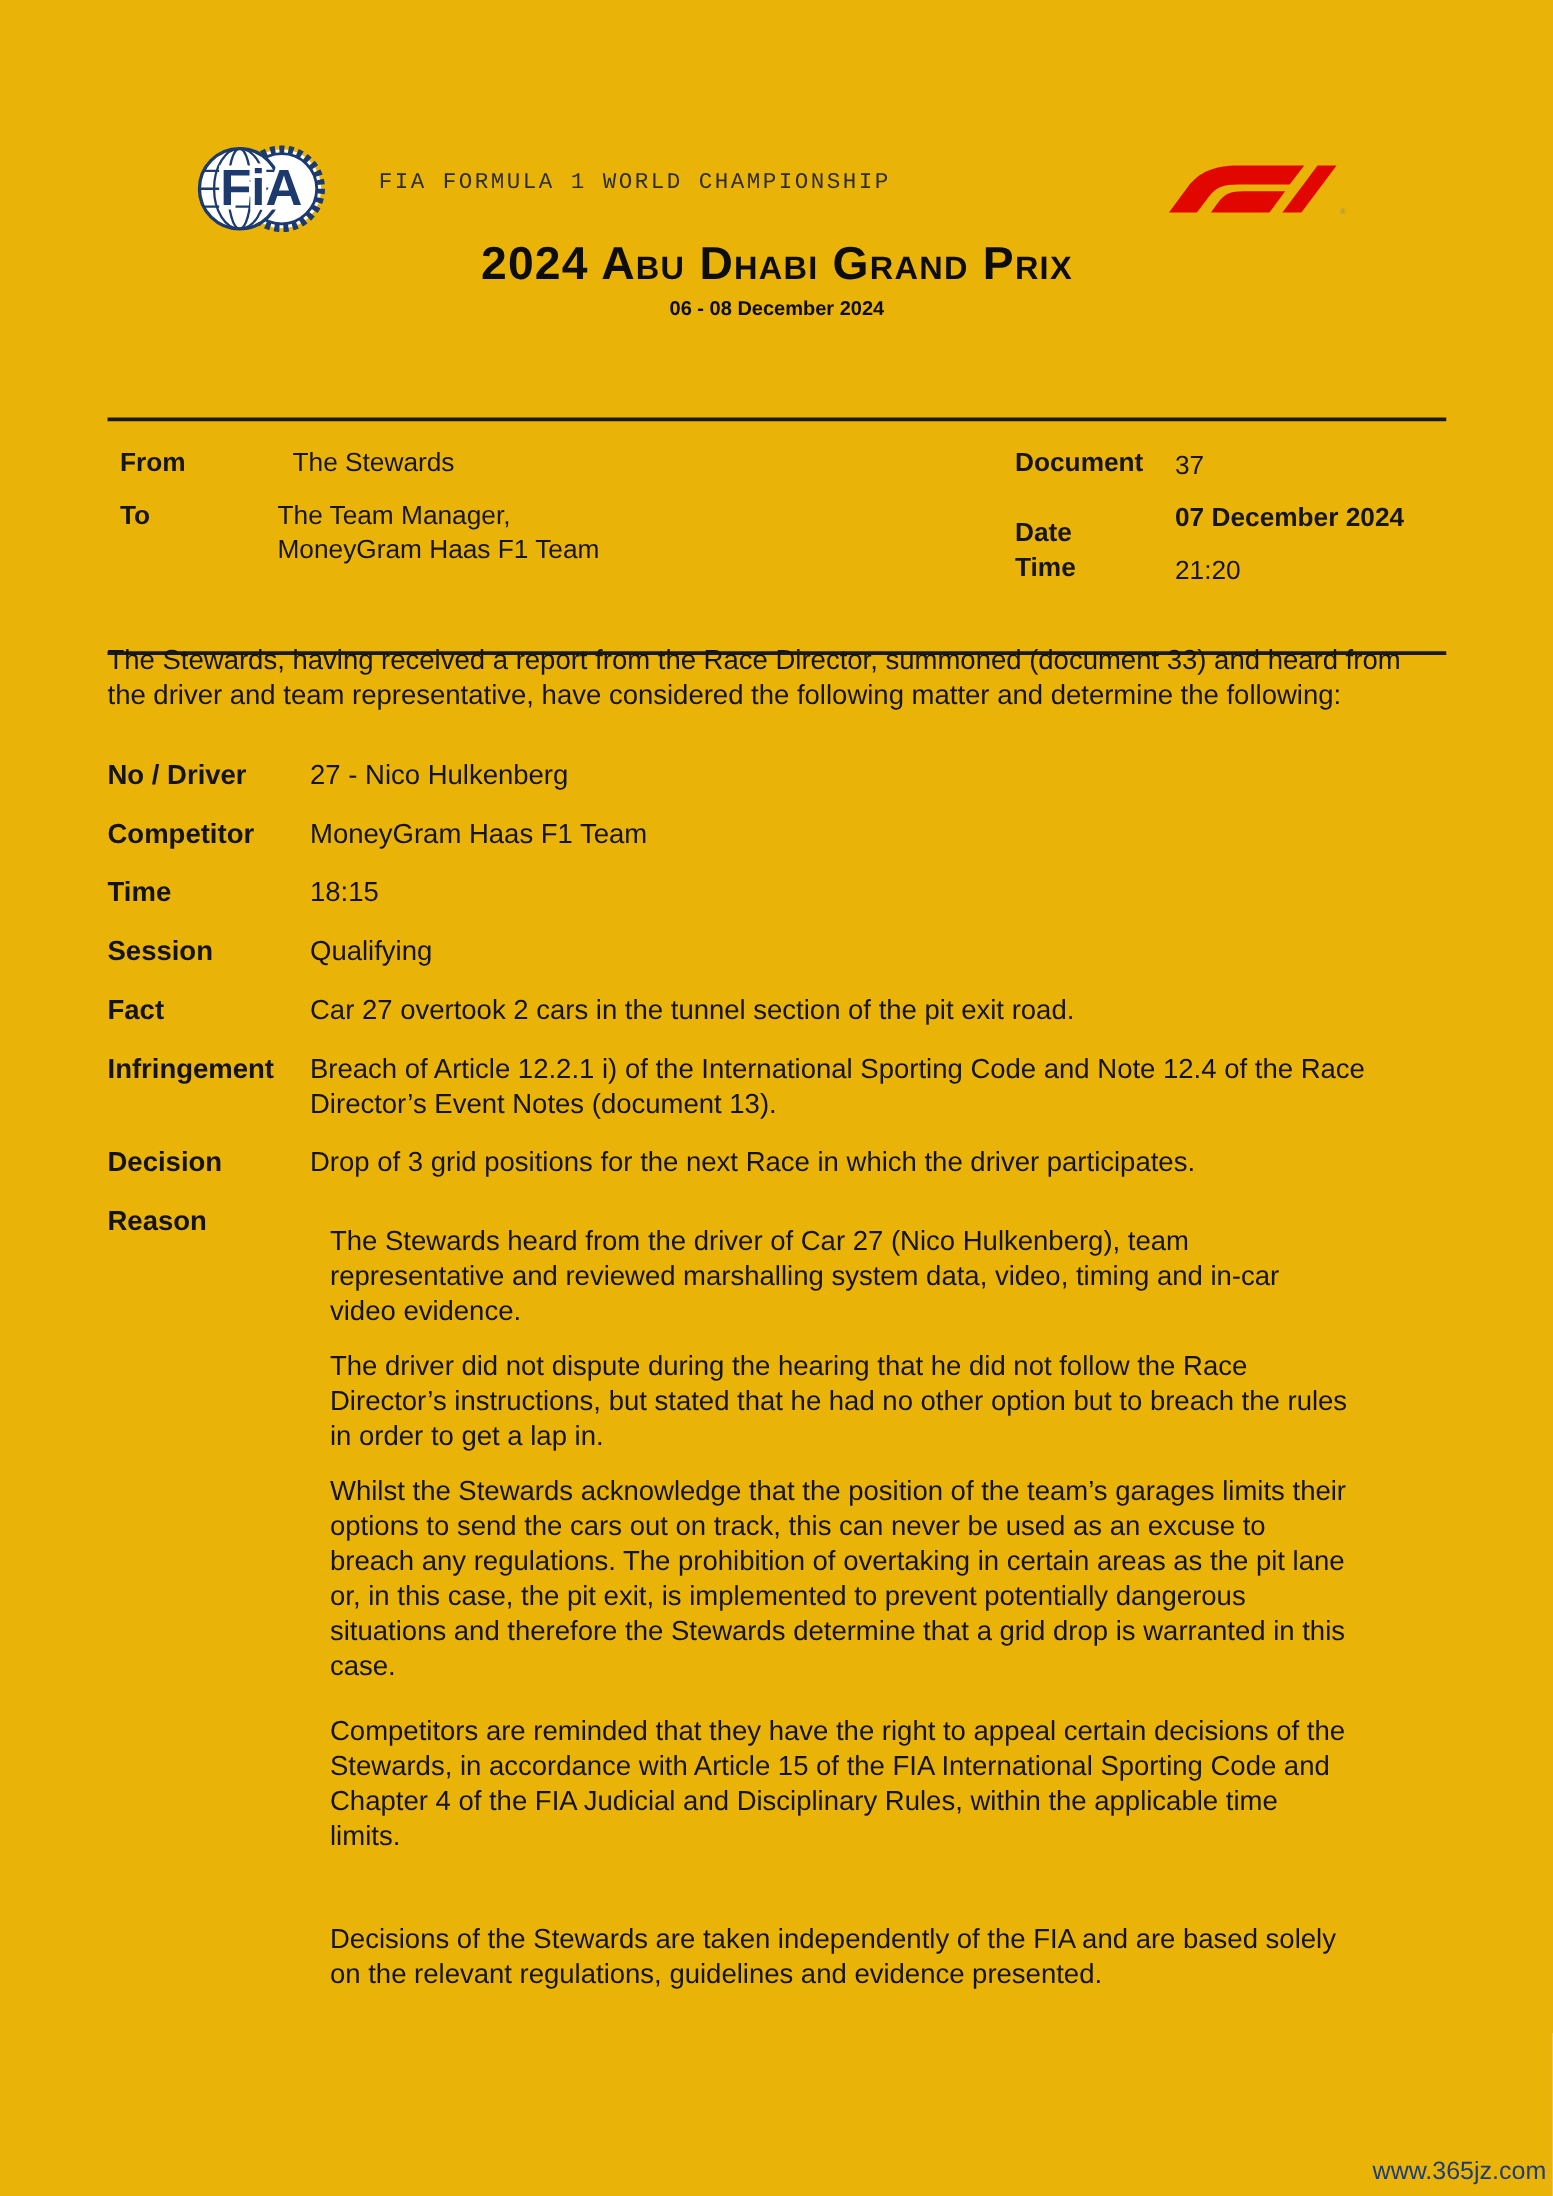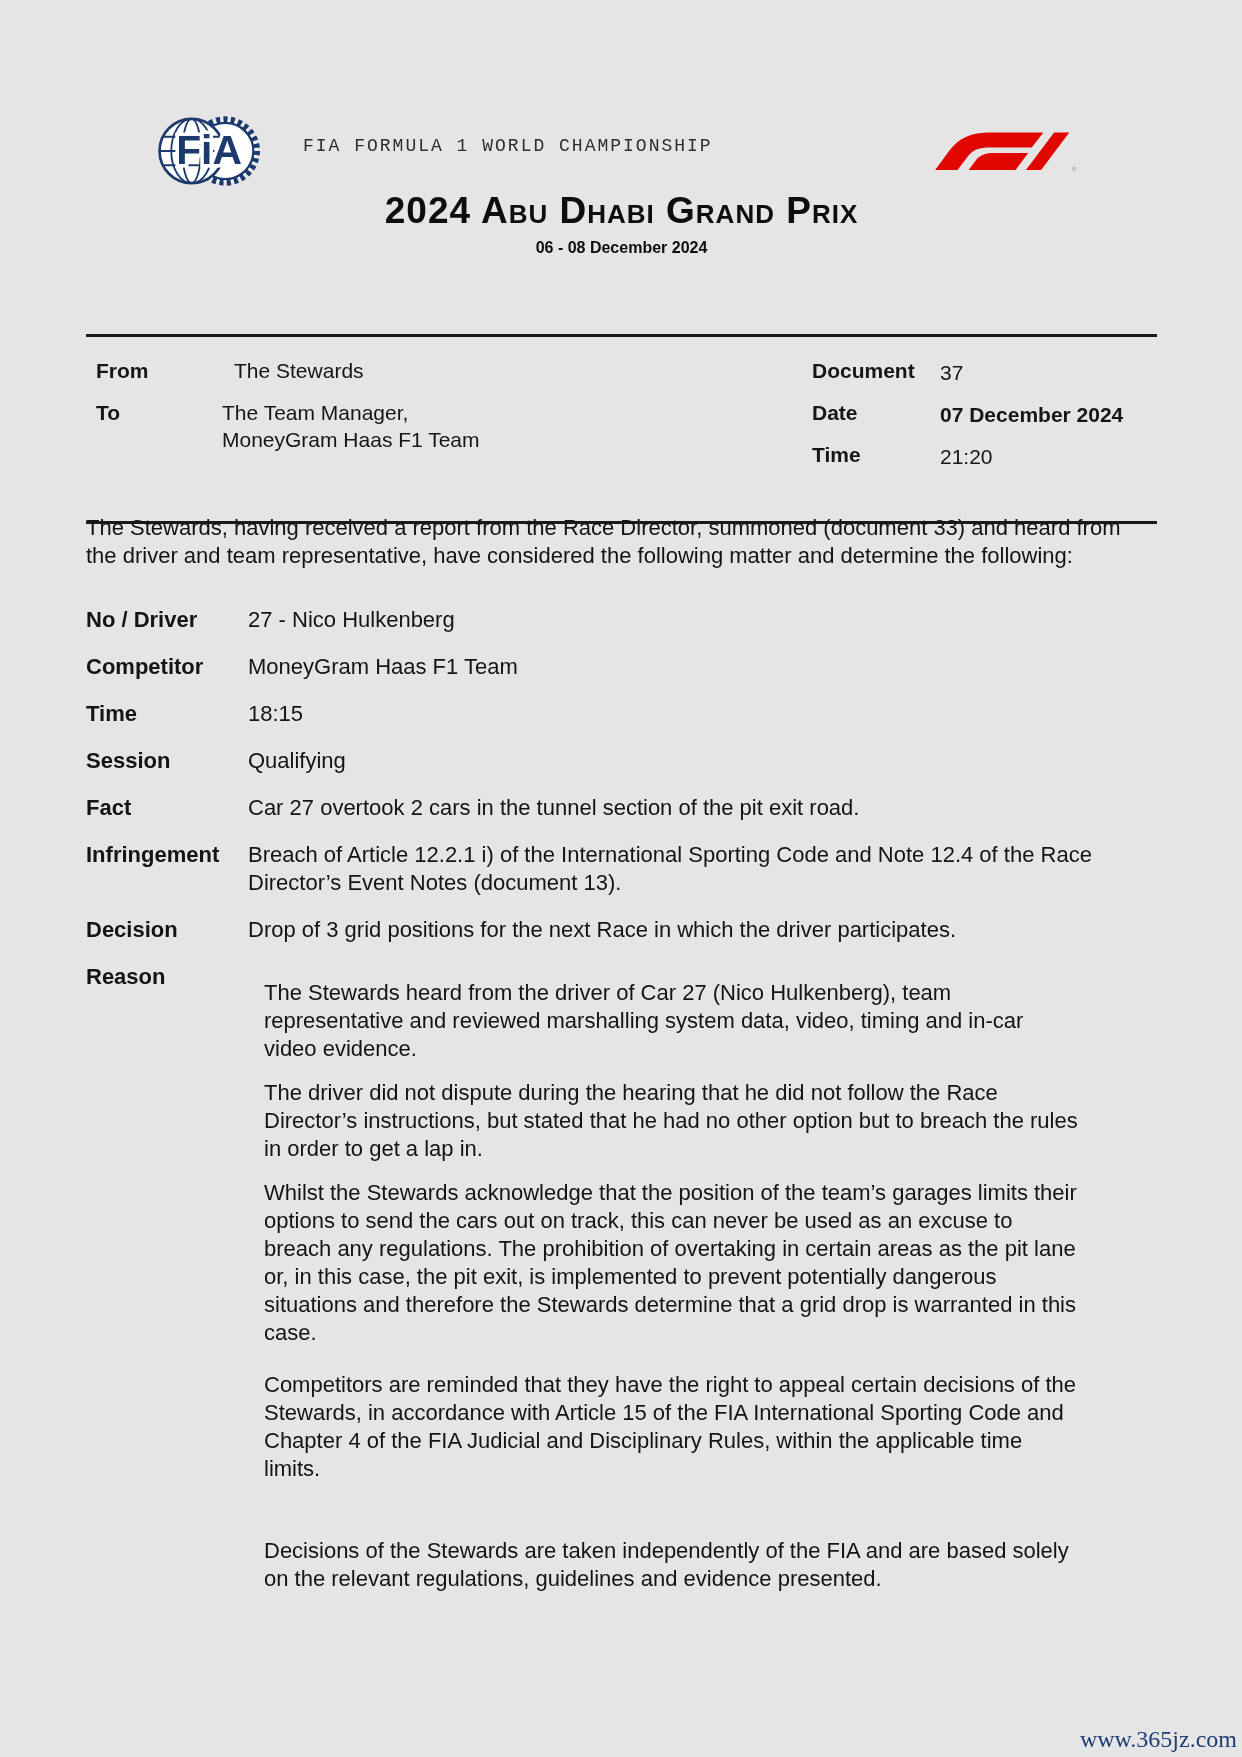--- a/index.html
+++ b/index.html
@@ -1,21 +1,21 @@
 <!DOCTYPE html>
 <html><head>
 <meta charset="utf-8">
 <style>
   html,body{margin:0;padding:0;}
   body{
     width:1242px;height:1757px;background:#ffffff;
     font-family:"Liberation Sans",sans-serif;color:#161616;
     position:relative;overflow:hidden;
   }
-  .page{position:absolute;inset:0;background:#e5e5e5;}
+  .page{position:absolute;inset:0;background:#eab308;}
 
   
   .fia-logo{position:absolute;left:158px;top:114px;width:102px;height:74px;}
   .champ-text{
     position:absolute;left:303px;top:136px;
     font-size:18px;letter-spacing:2px;color:#2e2e2e;font-weight:400;white-space:nowrap;font-family:Liberation Mono, monospace;
   }
   .f1-logo{position:absolute;left:928px;top:129px;width:152px;height:47px;}
 
   
@@ -30,41 +30,41 @@
   .meta{
     position:absolute;left:86px;top:334px;width:1071px;height:190px;
     border-top:3px solid #1a1a1a;border-bottom:3px solid #1a1a1a;
     box-sizing:border-box;font-size:21px;line-height:27px;
   }
   .meta .cell{position:absolute;white-space:nowrap;}
   .meta .lbl{font-weight:bold;}
   .m-from-l{left:10px;top:20px;}   .m-from-v{left:148px;top:20px;}
   .m-to-l{left:10px;top:62px;}     .m-to-v{left:136px;top:62px;}
   .m-doc-l{left:726px;top:20px;}   .m-doc-v{left:854px;top:22px;}
-  .m-date-l{left:726px;top:62px;}  .m-date-v{left:854px;top:64px;font-weight:bold;}
+  .m-date-l{left:726px;top:76px;}  .m-date-v{left:854px;top:64px;font-weight:bold;}
   .m-time-l{left:726px;top:104px;} .m-time-v{left:854px;top:106px;}
 
   
   .body-content{
     position:absolute;left:86px;top:514px;width:1045px;
     font-size:22px;line-height:28px;color:#141414;
   }
   .intro{margin:0 0 36px 0;width:1045px;}
   .fields{display:grid;grid-template-columns:162px 850px;row-gap:19px;}
   .f-label{font-weight:bold;}
   .f-value{margin:0;}
   .reason-paras p{margin:16px;}
   .reason-paras p + p{margin-top:9px;}
   .reason-paras p.gap-lg{margin-top:24px;}
   .reason-paras p.gap-xl{margin-top:54px;}
 
   
   .watermark{
     position:absolute;right:5px;top:1726px;
-    font-family:Liberation Serif, serif;font-size:24px;color:#1d3e75;
+    font-family:Liberation Sans, sans-serif;font-size:20px;color:#1d3e75;
   }
 </style>
 </head>
 <body>
 
 <div class="page">
 
   <div class="fia-logo">
     <svg viewBox="0 0 100 72" width="102" height="74">
       <g stroke="#1c3a6d" fill="#ffffff">

